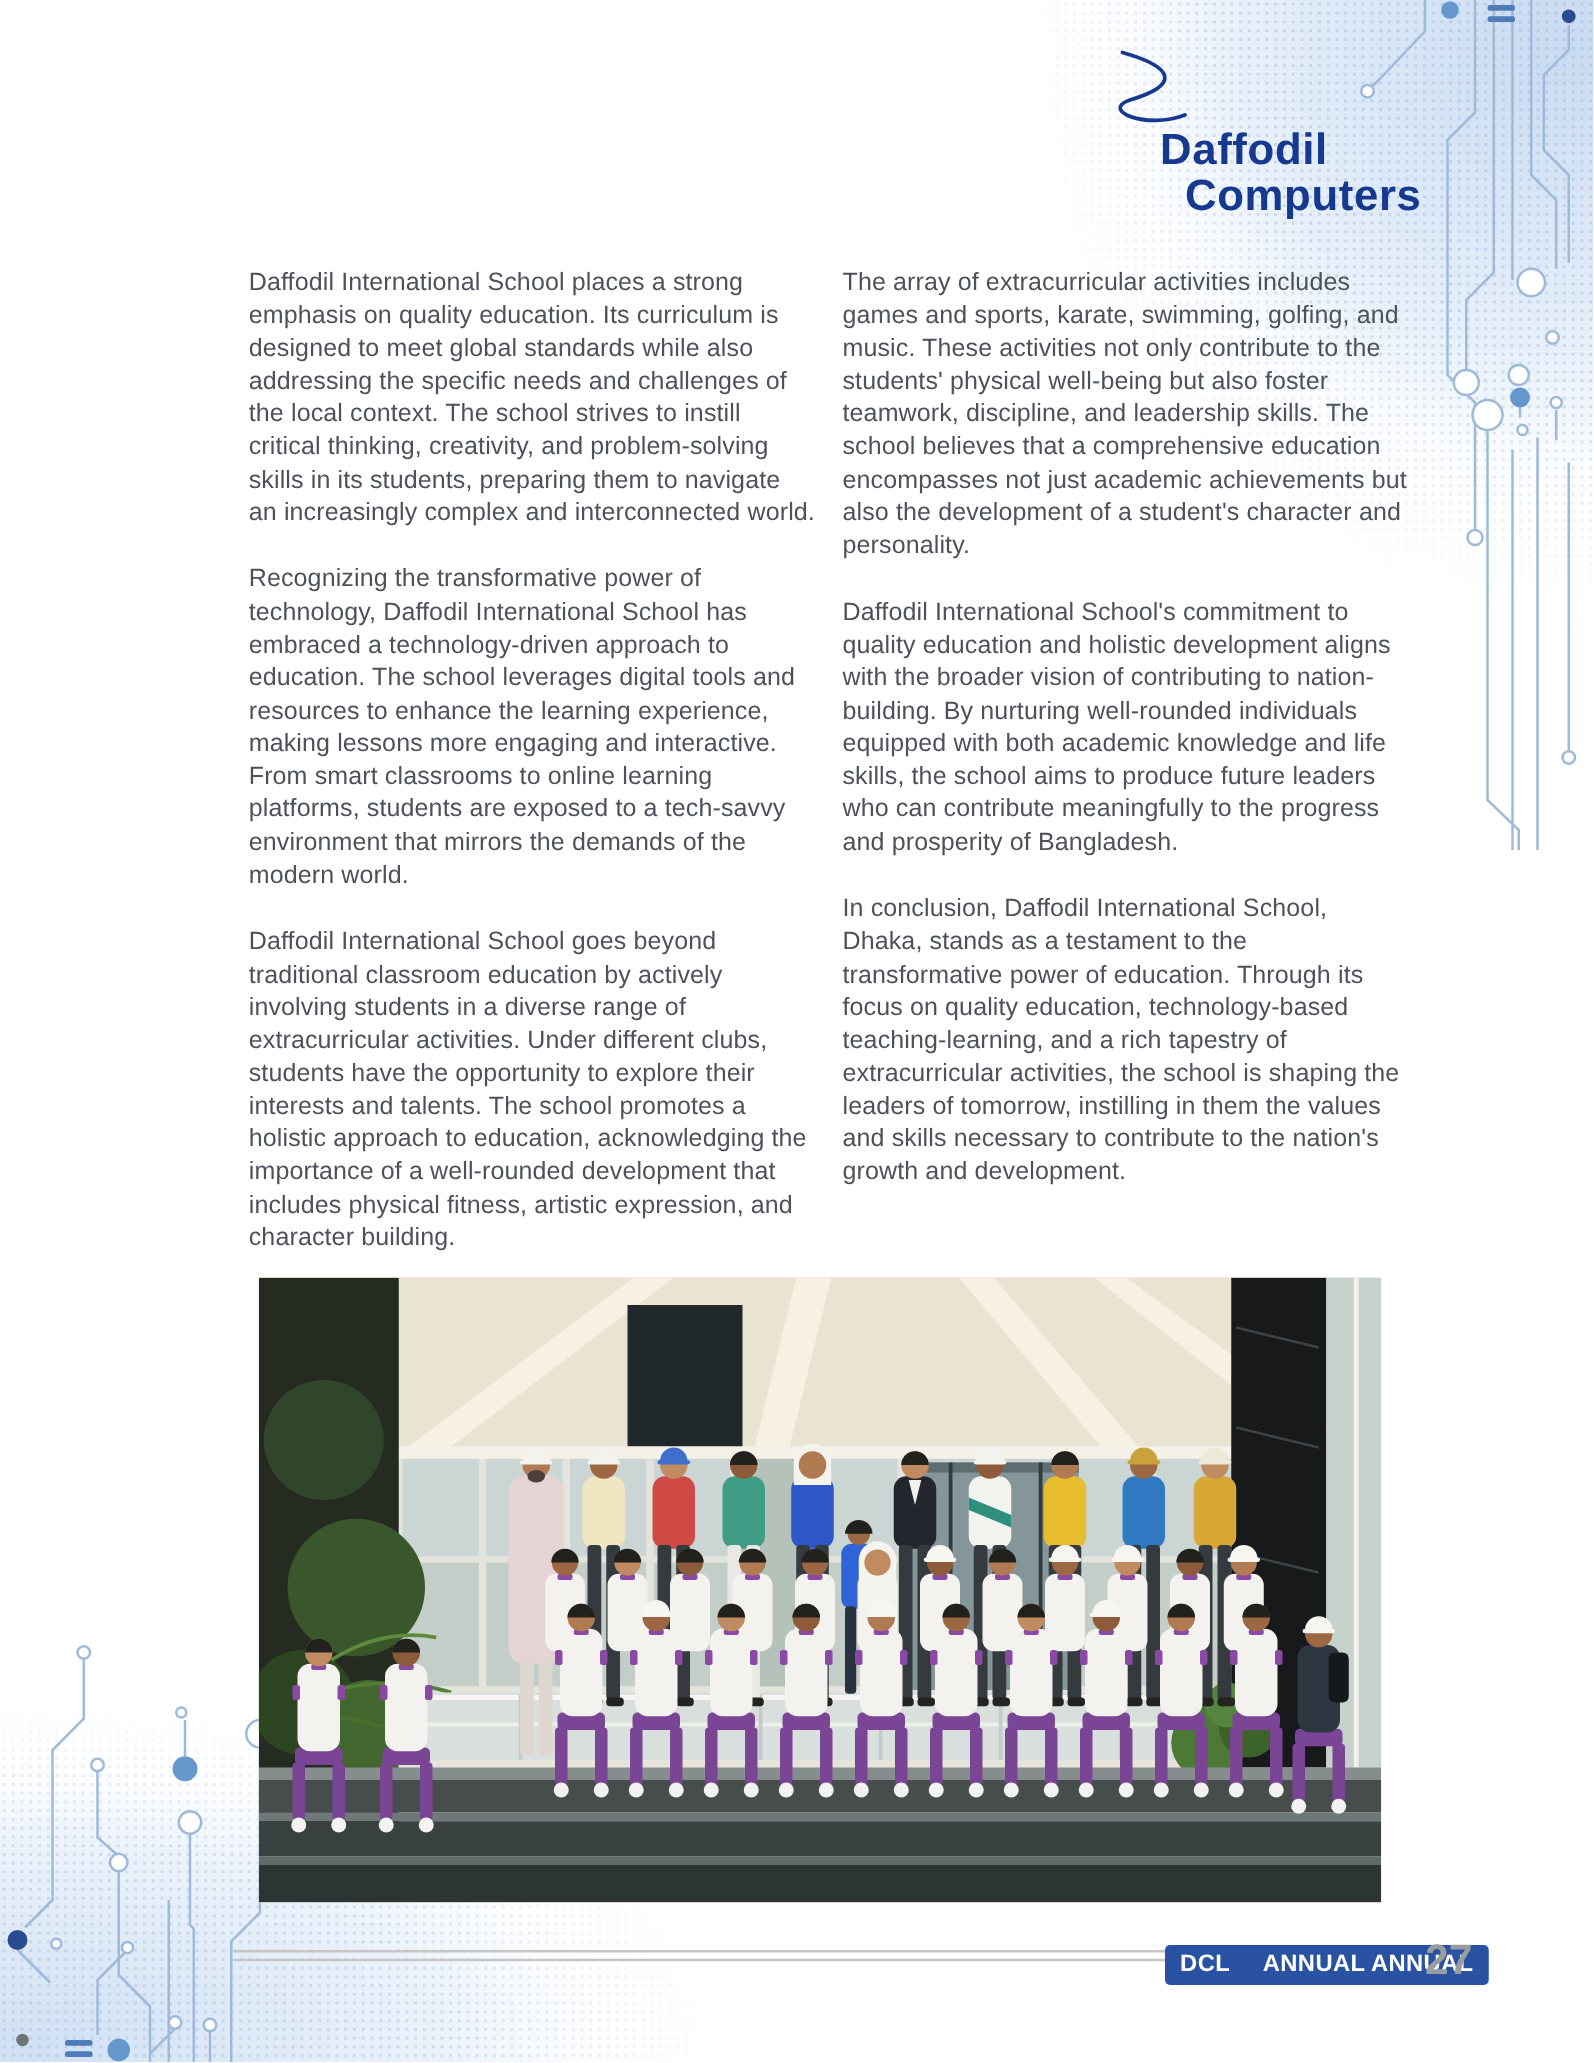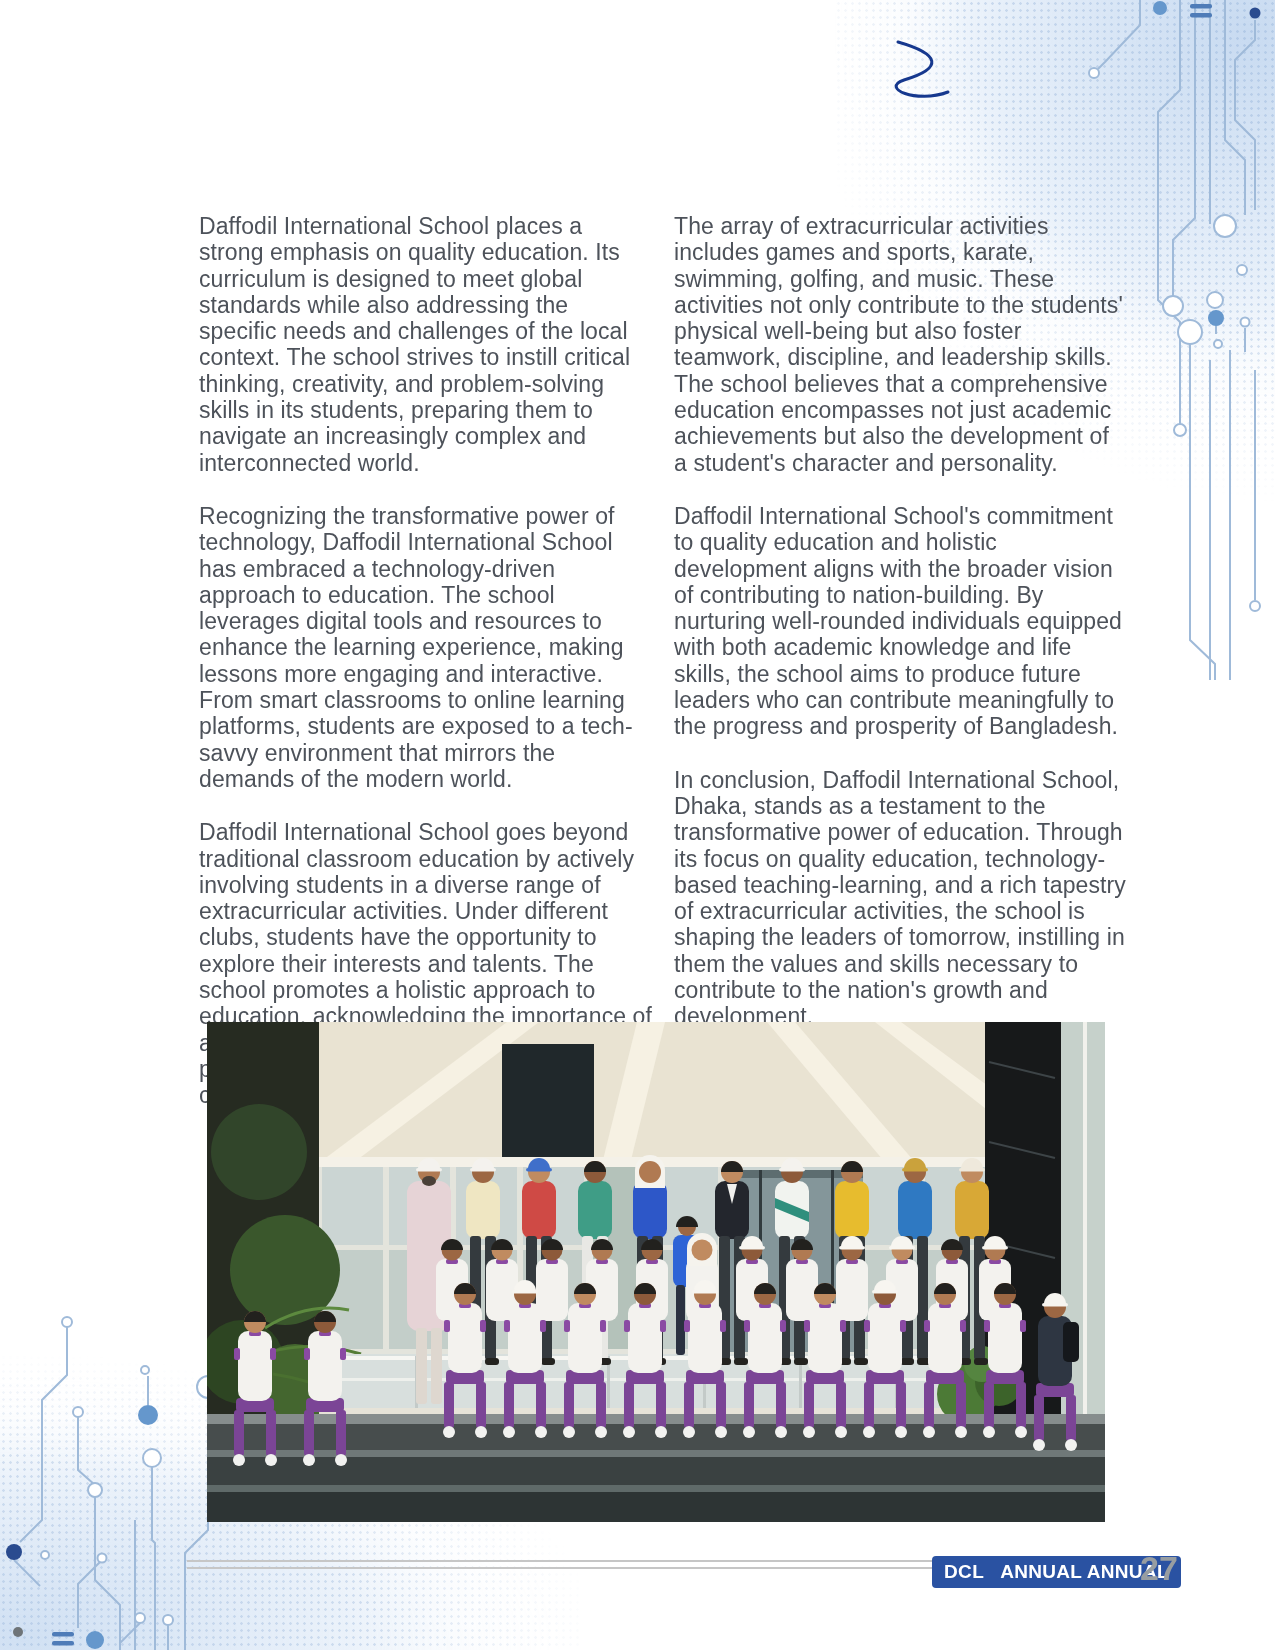--- a/index.html
+++ b/index.html
@@ -30,37 +30,37 @@
   
   .logo{position:absolute; left:928px; top:102px; color:#16388e; line-height:1.0;}
   .logo .l1{font-size:35px; font-weight:800; letter-spacing:.5px;}
   .logo .l2{font-size:35px; font-weight:800; letter-spacing:.5px; margin-left:20px; margin-top:2px;}
   .swoosh{position:absolute; left:888px; top:36px;}
   
   .columns{
     position:absolute; left:199px; top:213px; width:928px;
     display:flex; gap:22px;
   }
-  .col{width:453px; color:#4d525a; font-size:23px; line-height:26.3px; letter-spacing:.1px;}
+  .col{width:453px; color:#4d525a; font-size:20px; line-height:26.3px; letter-spacing:.1px;}
   .col p{margin:0 0 27px 0;}
   
   .photo{
     position:absolute; left:207px; top:1022px; width:898px; height:500px;
     overflow:hidden; background:#e0e2db;
   }
   .photo svg{display:block;}
   
   .footer-rule{
     position:absolute; left:187px; top:1560px; width:745px; height:5px;
     border-top:2px solid #c6c6c6; border-bottom:2px solid #c6c6c6;
   }
   .footer-badge{
     position:absolute; left:932px; top:1556px; height:32px; padding:0 12px;
     background:#2a52a2; border-radius:4px;
-    display:flex; align-items:center; gap:16px; color:#ffffff; white-space:nowrap;
+    display:flex; align-items:center; gap:26px; color:#ffffff; white-space:nowrap;
   }
   .footer-badge .brand{font-size:19px; font-weight:800; letter-spacing:.4px;}
   .footer-badge .label{font-size:19px; font-weight:700; letter-spacing:.3px;}
   .page-num{
     position:absolute; left:1140px; top:1549px;
     font-size:34px; font-weight:700; color:#979da1;text-align:right;
   }
 </style>
 </head>
 <body>
@@ -134,20 +134,24 @@
     <circle cx="14" cy="272" r="8" fill="#2a4b8f"></circle>
     <circle cx="95" cy="360" r="9" fill="#6597cc"></circle>
     <circle cx="18" cy="352" r="5" fill="#6e7478"></circle>
     <rect x="52" y="352" width="22" height="4.5" rx="2" fill="#4f7cb8"></rect>
     <rect x="52" y="361" width="22" height="4.5" rx="2" fill="#4f7cb8"></rect>
   </svg>
 
   <svg class="swoosh" width="72" height="82" viewBox="0 0 72 82">
     <path d="M10,6 C52,18 56,32 16,44 C-8,52 28,68 60,56" fill="none" stroke="#16388e" stroke-width="3" stroke-linecap="round"></path>
   </svg>
+  <div class="logo">
+    <div class="l1">Daffodil</div>
+    <div class="l2">Computers</div>
+  </div>
 
   <div class="columns">
     <div class="col">
       <p>Daffodil International School places a strong emphasis on quality education. Its curriculum is designed to meet global standards while also addressing the specific needs and challenges of the local context. The school strives to instill critical thinking, creativity, and problem-solving skills in its students, preparing them to navigate an increasingly complex and interconnected world.</p>
       <p>Recognizing the transformative power of technology, Daffodil International School has embraced a technology-driven approach to education. The school leverages digital tools and resources to enhance the learning experience, making lessons more engaging and interactive. From smart classrooms to online learning platforms, students are exposed to a tech-savvy environment that mirrors the demands of the modern world.</p>
       <p>Daffodil International School goes beyond traditional classroom education by actively involving students in a diverse range of extracurricular activities. Under different clubs, students have the opportunity to explore their interests and talents. The school promotes a holistic approach to education, acknowledging the importance of a well-rounded development that includes physical fitness, artistic expression, and character building.</p>
     </div>
     <div class="col">
       <p>The array of extracurricular activities includes games and sports, karate, swimming, golfing, and music. These activities not only contribute to the students' physical well-being but also foster teamwork, discipline, and leadership skills. The school believes that a comprehensive education encompasses not just academic achievements but also the development of a student's character and personality.</p>
       <p>Daffodil International School's commitment to quality education and holistic development aligns with the broader vision of contributing to nation-building. By nurturing well-rounded individuals equipped with both academic knowledge and life skills, the school aims to produce future leaders who can contribute meaningfully to the progress and prosperity of Bangladesh.</p>

